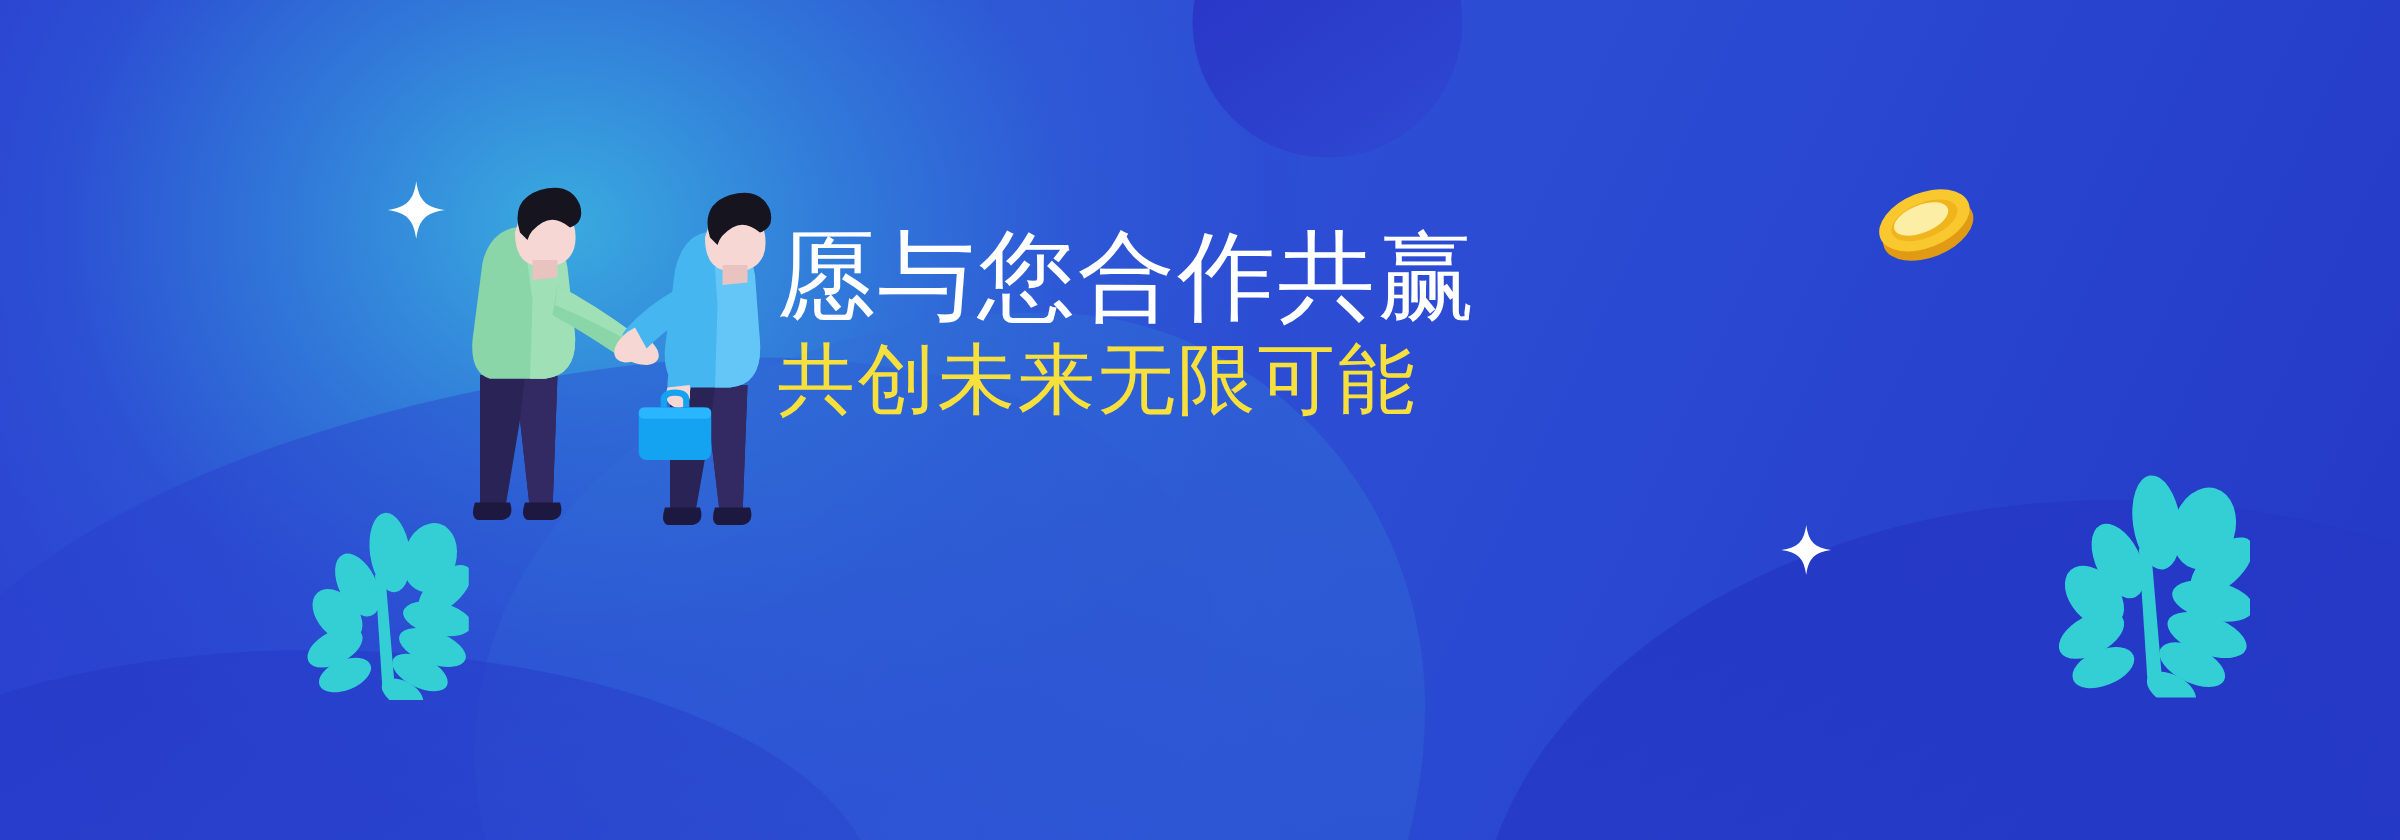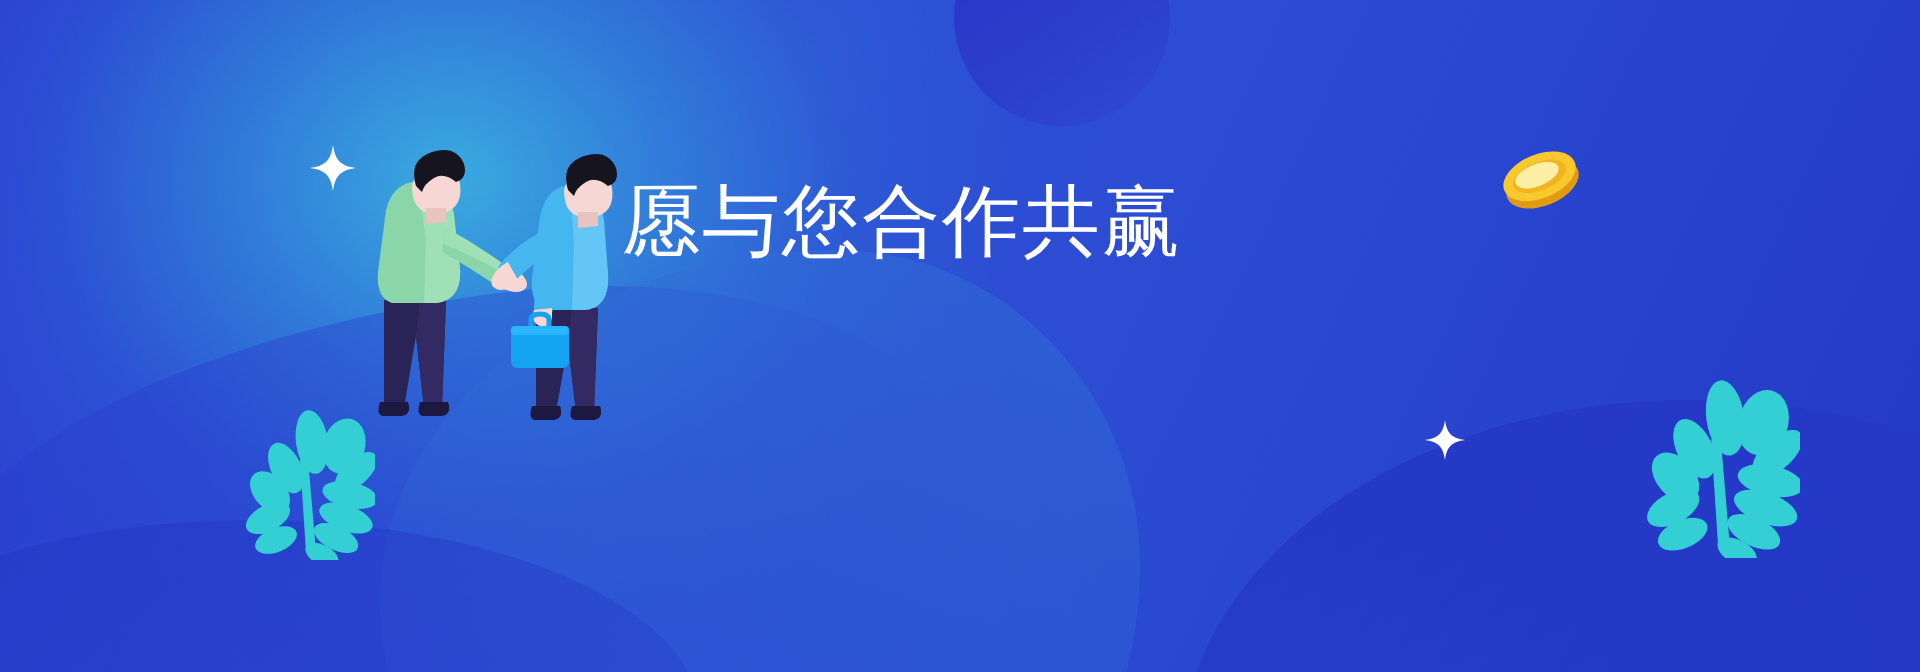--- a/index.html
+++ b/index.html
@@ -228,15 +228,16 @@
 
         <path d="M222 24 Q256 18 262 48 Q265 70 248 76 L228 76 Q214 72 214 50 Z" fill="#f6d7d3"></path>
         <path d="M218 50 Q210 24 234 16 Q258 9 266 28 Q270 42 258 46 Q246 36 236 42 Q226 48 224 56 Z" fill="#16141f"></path>
         <path d="M228 72 L248 72 L248 86 L228 88 Z" fill="#e9c3bf"></path>
       </g>
     </svg>
   </div>
 
   <div class="headline">
     <div class="line1">愿与您合作共赢</div>
+    <div class="line2">共创未来无限可能</div>
   </div>
 
 </div>
 
 </body></html>

